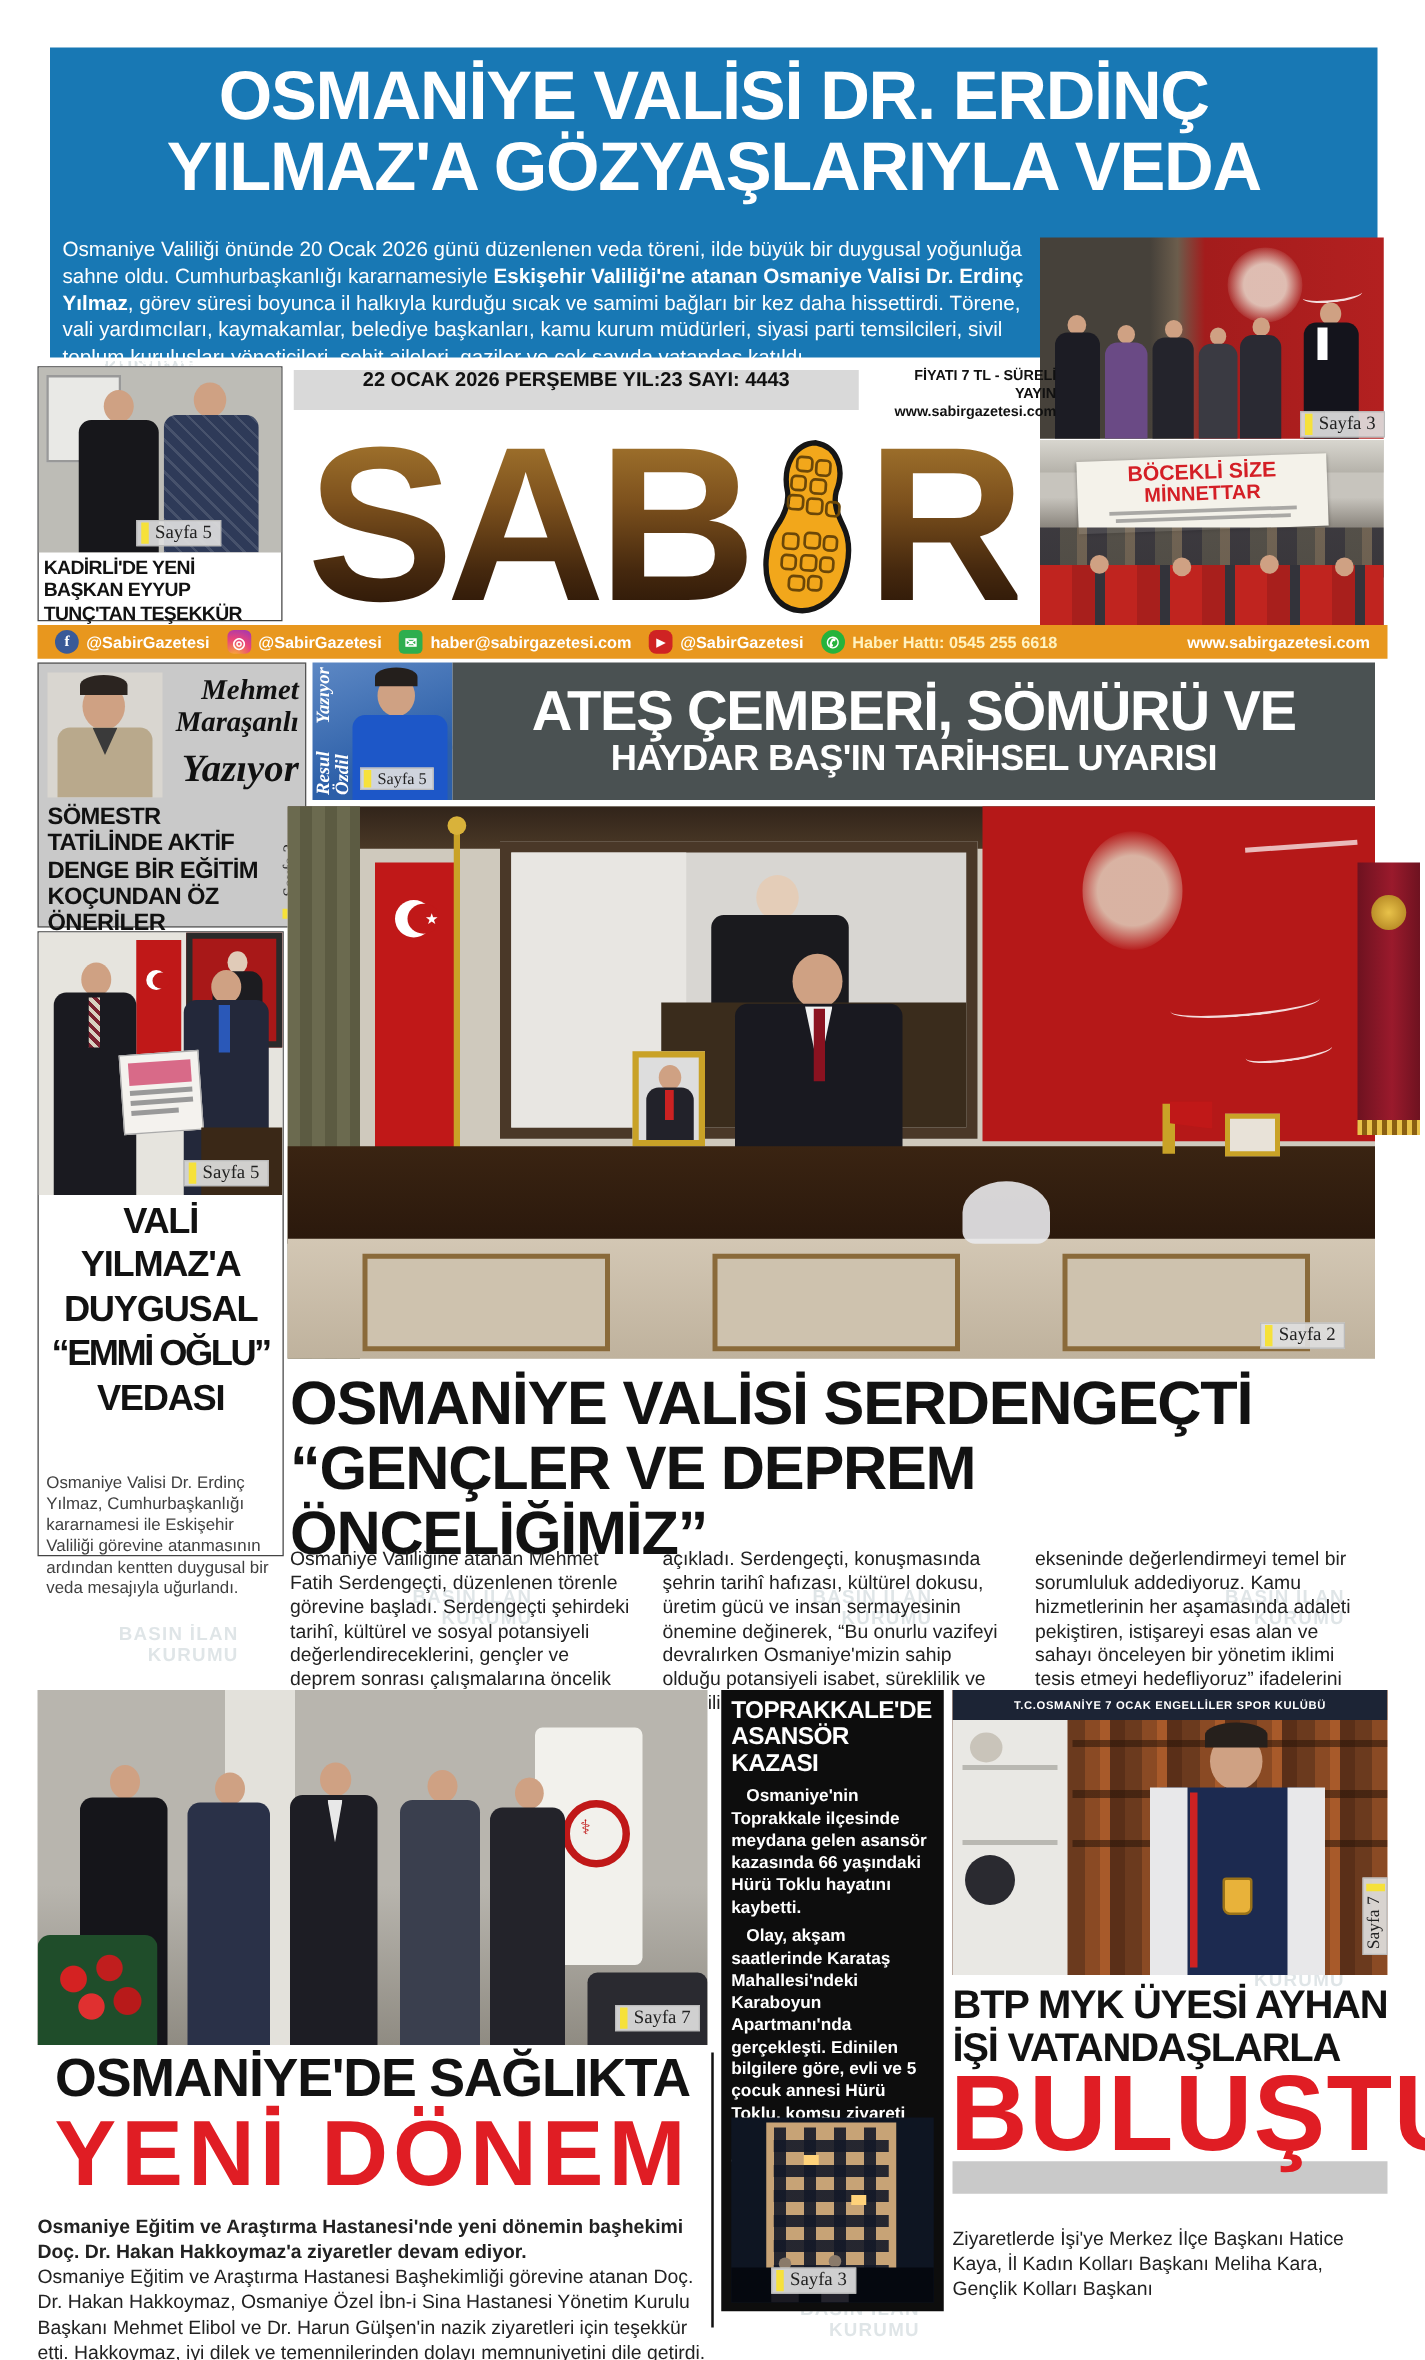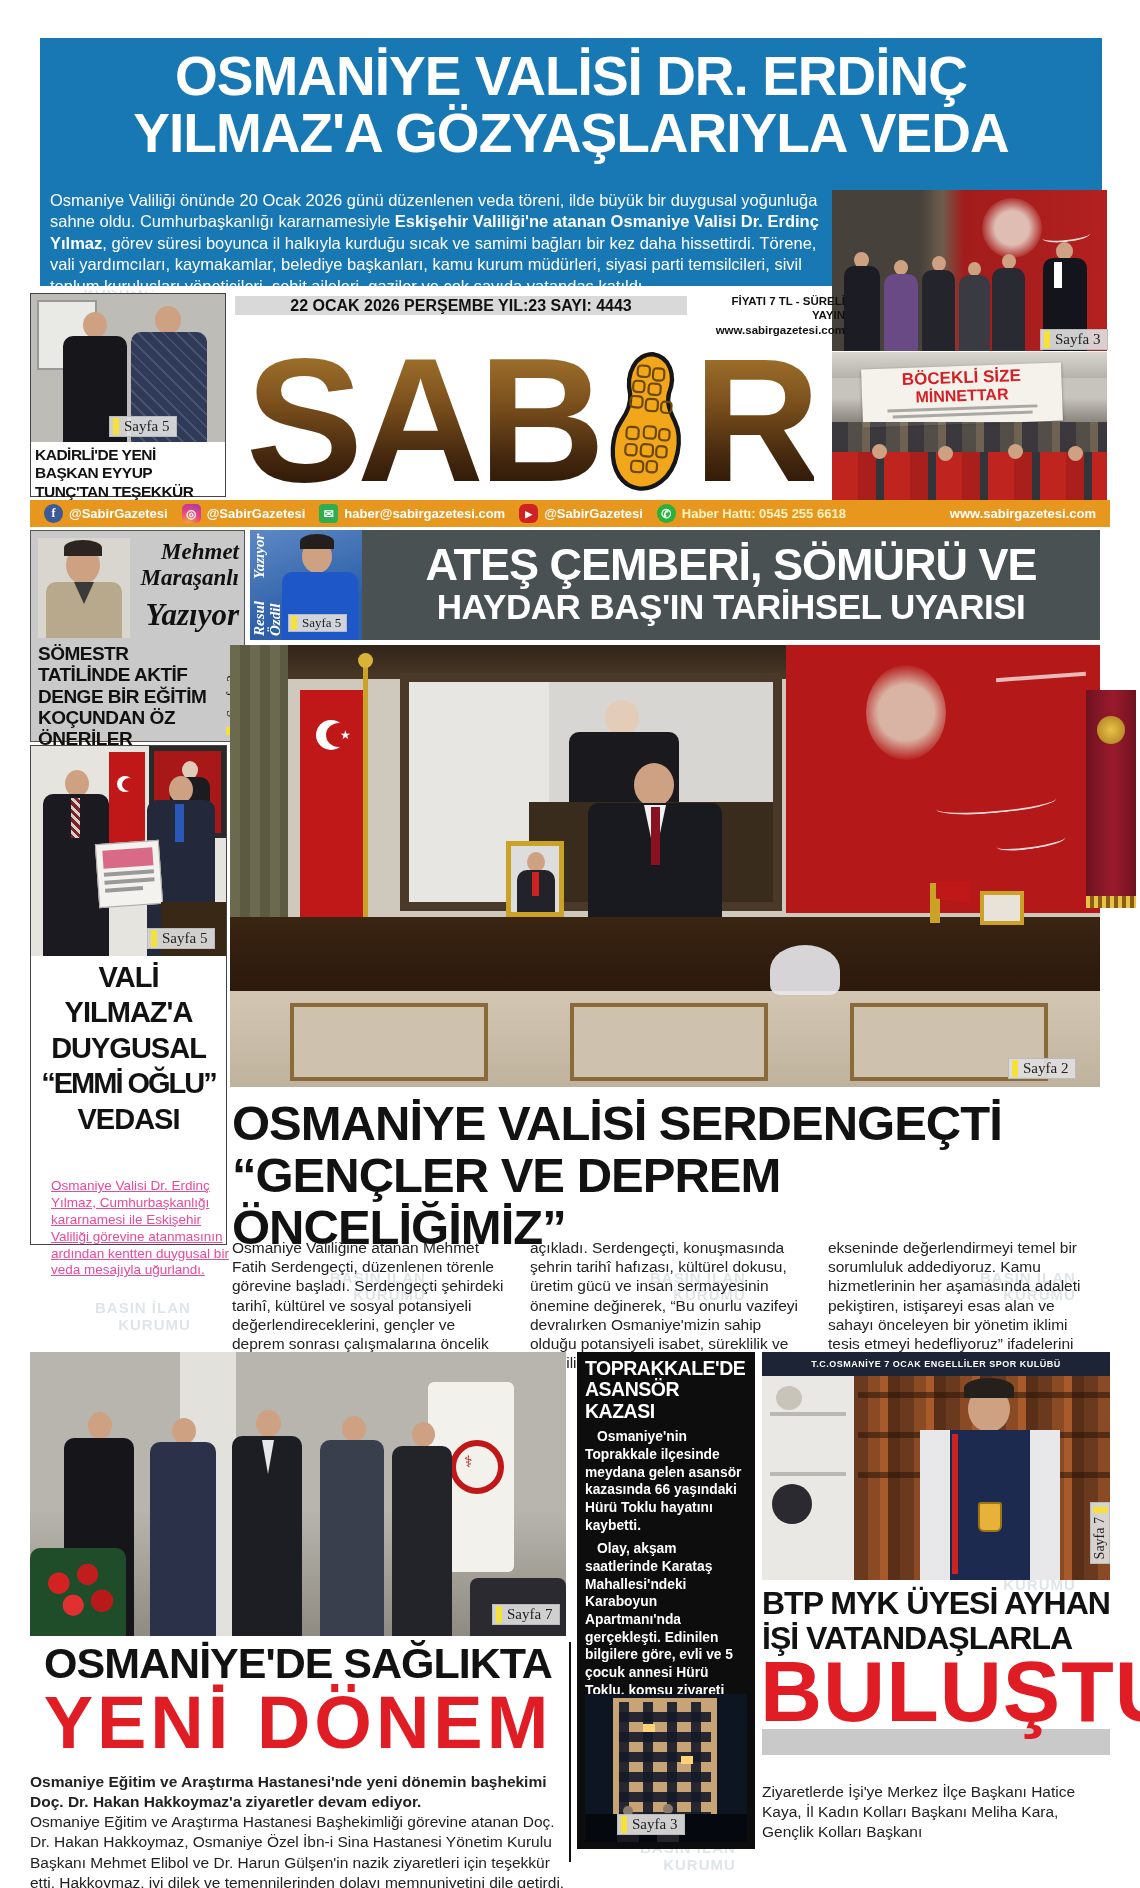--- a/index.html
+++ b/index.html
@@ -27,22 +27,22 @@
 
   
   .bluebox{position:absolute;left:40px;top:38px;width:1062px;height:248px;background:#1878b4;}
   .bluebox h1{margin:10px 0 0;text-align:center;color:#fff;font-size:55px;line-height:1.04;
               font-weight:800;letter-spacing:-1px;}
   .bluebox .lead{position:absolute;left:10px;top:152px;width:782px;color:#fff;font-size:16.5px;
                  line-height:1.3;}
   .bluebox .lead b{font-weight:bold;}
 
   
-  .datebar{position:absolute;left:235px;top:296px;width:452px;height:19px;background:#d9d9d9;
-           display:flex;align-items:flex-end;justify-content:center;font-weight:bold;font-size:16px;color:#111;}
+  .datebar{position:absolute;left:235px;top:296px;width:452px;height:32px;background:#d9d9d9;
+           display:flex;align-items:flex-start;justify-content:center;font-weight:bold;font-size:16px;color:#111;}
   .priceline{position:absolute;left:705px;top:294px;width:140px;text-align:right;font-weight:bold;
              font-size:11.5px;line-height:1.25;color:#111;}
   .logo{position:absolute;left:232px;top:312px;width:596px;height:190px;display:flex;
         align-items:flex-end;justify-content:center;}
   .logo .ltr{font-size:176px;line-height:.92;font-weight:800;letter-spacing:-6px;
              background:linear-gradient(180deg,#a87a30 0%,#7d511d 38%,#45280e 72%,#231105 100%);
              -webkit-background-clip:text;background-clip:text;color:transparent;}
   .logo svg{margin:0 2px -4px 6px;}
 
   
@@ -74,36 +74,36 @@
            background:linear-gradient(160deg,#5d88c4,#2c5fa8 70%);overflow:hidden;}
   .col2box .vname{position:absolute;left:2px;top:4px;height:102px;display:flex;gap:0;
                   writing-mode:vertical-rl;transform:rotate(180deg);
                   font-family:"Liberation Serif",serif;font-style:italic;font-weight:bold;
                   color:#fff;font-size:15px;line-height:1.05;}
 
   
   .darkbox{position:absolute;left:362px;top:530px;width:738px;height:110px;background:#4a5152;
            display:flex;flex-direction:column;align-items:center;justify-content:center;}
   .darkbox .l1{color:#fff;font-weight:800;font-size:45px;letter-spacing:-1px;line-height:1;}
-  .darkbox .l2{color:#fff;font-weight:800;font-size:35px;letter-spacing:-.5px;line-height:1.15;}
+  .darkbox .l2{color:#fff;font-weight:800;font-size:29px;letter-spacing:-.5px;line-height:1.15;}
 
   
   .hl-black{font-weight:800;color:#121212;letter-spacing:-1px;}
   .hl-red{font-weight:800;color:#e01d24;letter-spacing:-1px;}
 
   .serdeng-hl{position:absolute;left:232px;top:1098px;width:868px;line-height:1.06;font-size:49px;}
   .serdeng-cols{position:absolute;left:232px;top:1238px;width:868px;display:flex;gap:26px;
                 font-size:15.5px;line-height:1.24;color:#222;}
   .serdeng-cols div{flex:1;}
 
   .leftstory{position:absolute;left:30px;top:745px;width:197px;height:500px;border:1px solid #444;
              box-sizing:border-box;background:#fff;}
   .leftstory .hl{position:absolute;left:0;top:214px;width:100%;text-align:center;font-weight:800;
                  font-size:29px;line-height:1.22;letter-spacing:-1px;color:#121212;}
-  .leftstory .body{position:absolute;left:20px;top:432px;width:183px;font-size:13.5px;line-height:1.25;color:#ec4899;text-decoration:underline;}
+  .leftstory .body{position:absolute;left:6px;top:432px;width:183px;font-size:13.5px;line-height:1.25;color:#404040;}
 
   .kadirli{position:absolute;left:30px;top:293px;width:196px;height:204px;border:1px solid #444;
            box-sizing:border-box;background:#fff;}
   .kadirli .hl{position:absolute;left:4px;top:152px;width:186px;font-weight:800;font-size:15.5px;
                line-height:1.18;letter-spacing:-.5px;color:#121212;}
 
   
   .saglik-hl1{position:absolute;left:30px;top:1642px;width:536px;text-align:center;font-size:43px;line-height:1;}
   .saglik-hl2{position:absolute;left:30px;top:1686px;width:536px;text-align:center;font-size:74px;
               letter-spacing:4px;line-height:1;}

